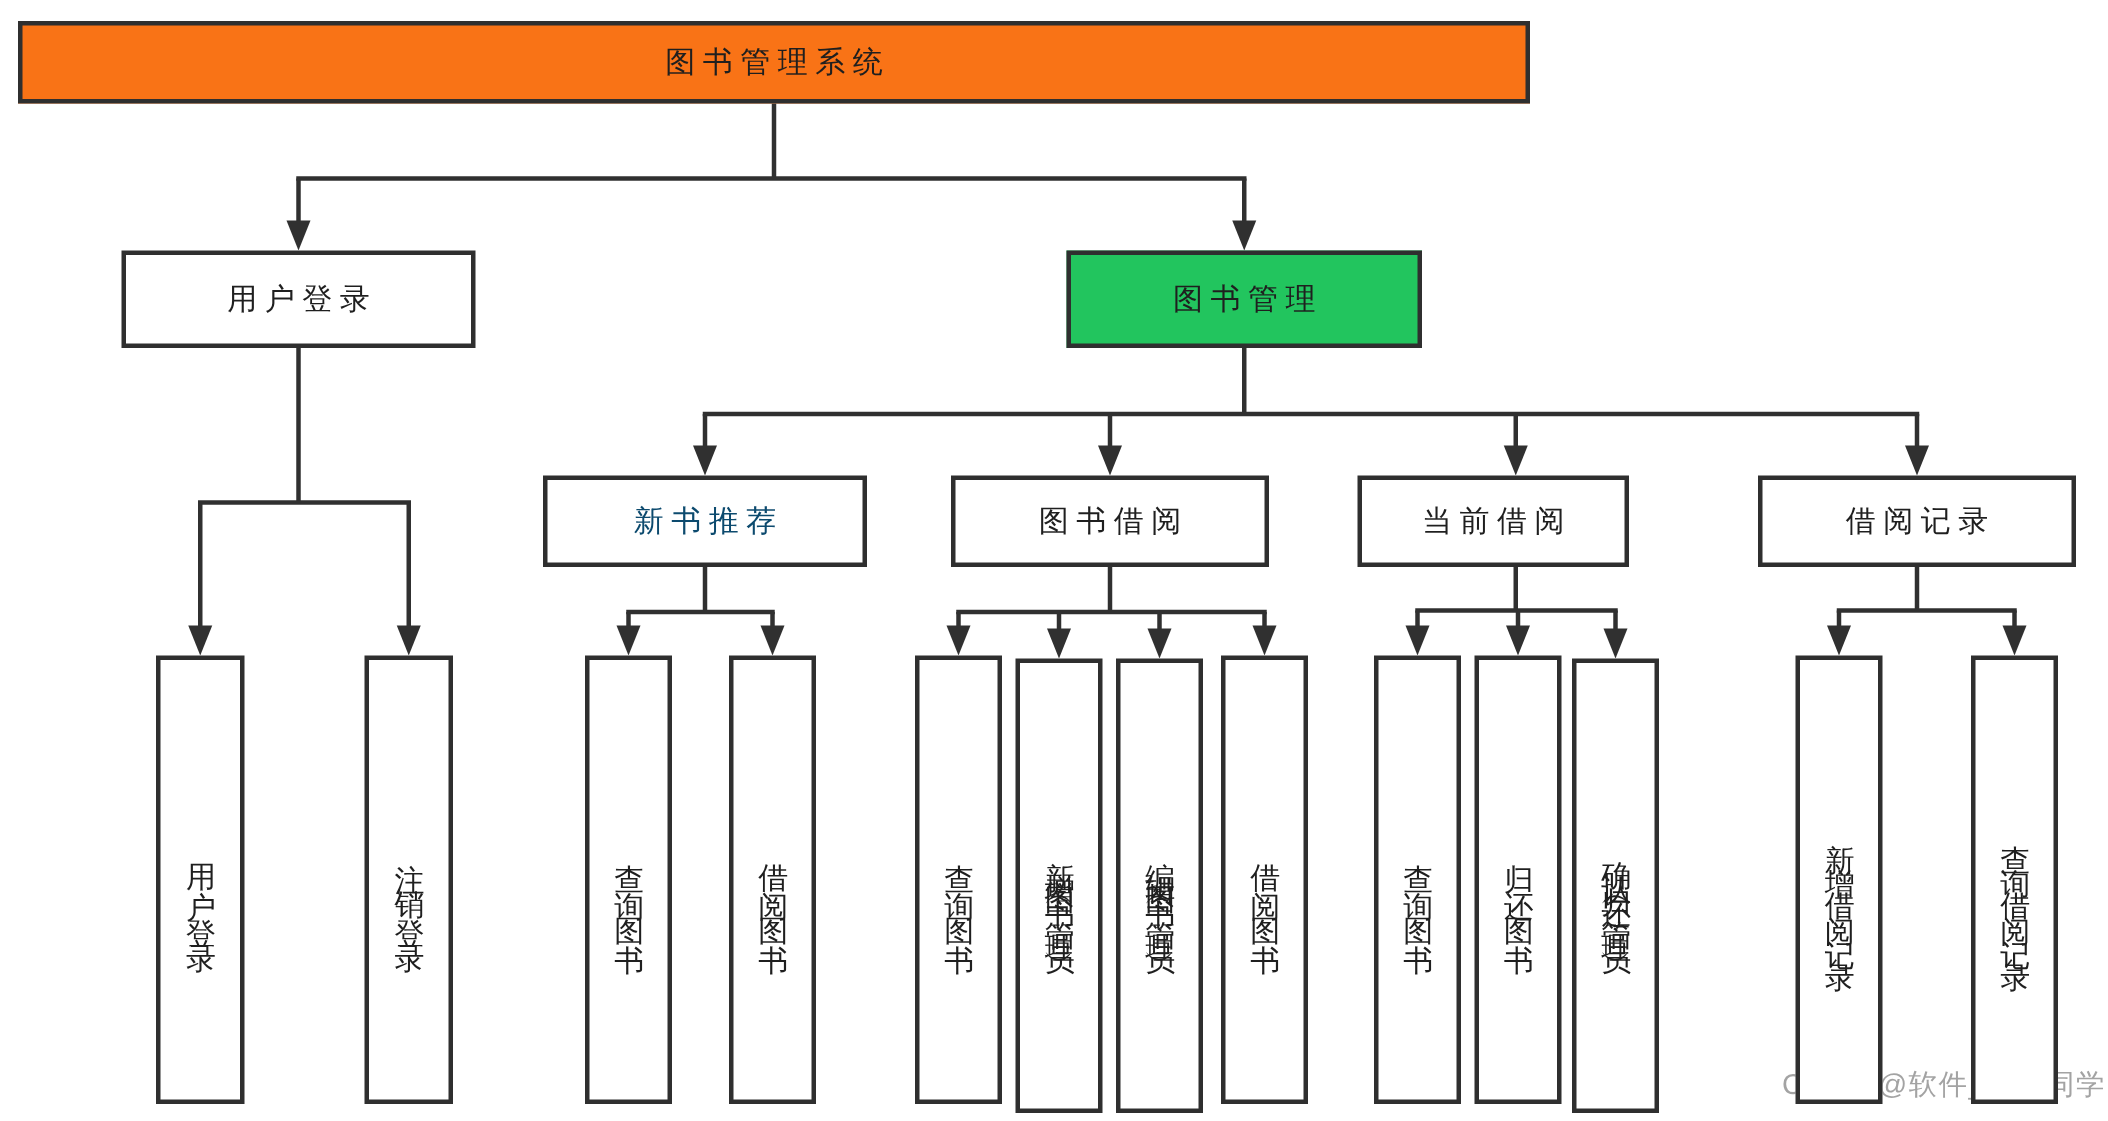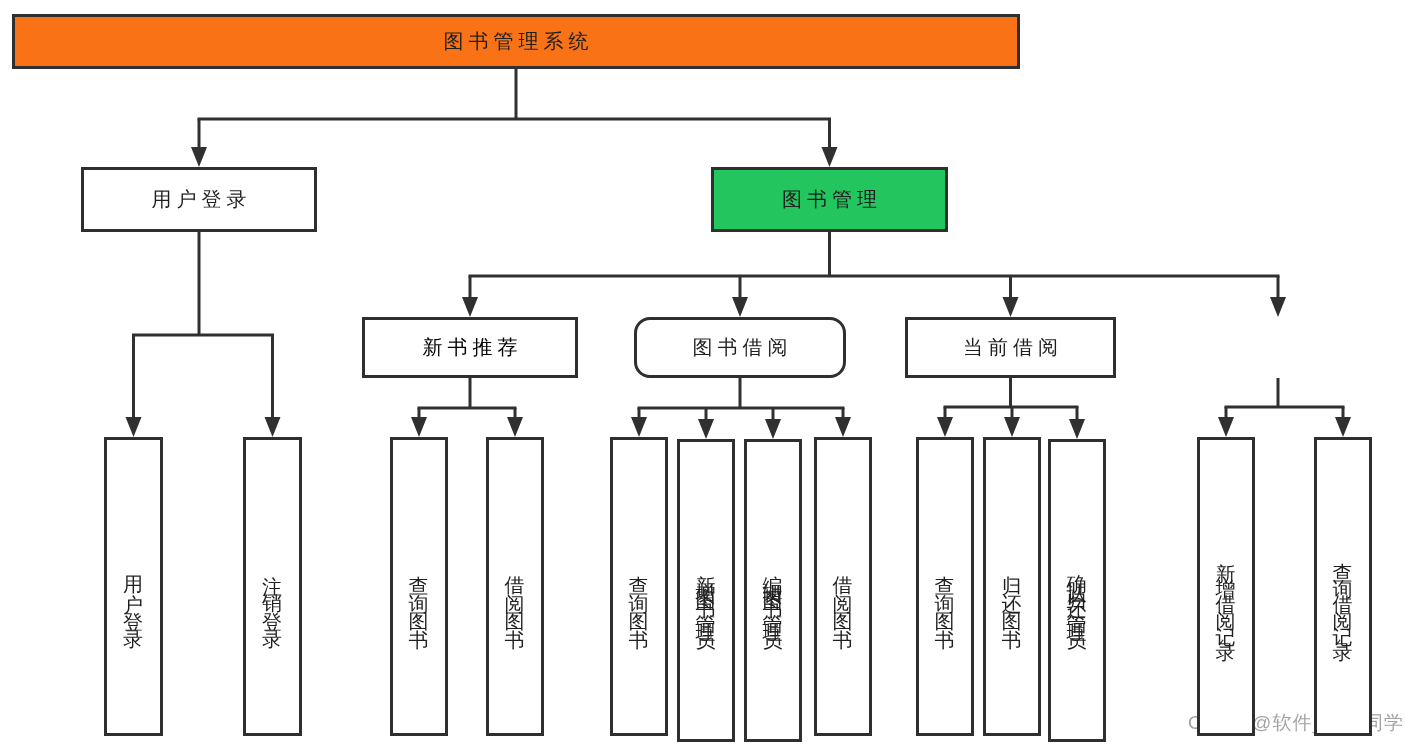--- a/index.html
+++ b/index.html
@@ -106,28 +106,31 @@
   <div class="watermark">CSDN @软件_小贺同学</div>
 <div class="node h" style="left: 12px; top: 14px; width: 1008px; height: 55px; border-color: rgb(47, 47, 47); background: #f97316; color: rgb(31, 31, 31);">
       <span class="label">图书管理系统</span>
     </div>
     <div class="node h" style="left: 81px; top: 167px; width: 236px; height: 65px; border-color: rgb(47, 47, 47); background: rgb(255, 255, 255); color: rgb(31, 31, 31);">
       <span class="label">用户登录</span>
     </div>
     <div class="node h" style="left: 711px; top: 167px; width: 237px; height: 65px; border-color: rgb(47, 47, 47); background: #22c55e; color: rgb(31, 31, 31);">
       <span class="label">图书管理</span>
     </div>
-    <div class="node h" style="left: 362px; top: 317px; width: 216px; height: 61px; border-color: rgb(47, 47, 47); background: rgb(255, 255, 255); color: #000000;">
+    <div class="node h" style="left: 362px; top: 317px; width: 216px; height: 61px; border-color: rgb(47, 47, 47); background: rgb(255, 255, 255); color: #0c4a6e;">
       <span class="label">新书推荐</span>
     </div>
-    <div class="node h" style="left: 634px; top: 317px; width: 212px; height: 61px; border-color: rgb(47, 47, 47); background: rgb(255, 255, 255); color: rgb(31, 31, 31); border-radius: 16px;">
+    <div class="node h" style="left: 634px; top: 317px; width: 212px; height: 61px; border-color: rgb(47, 47, 47); background: rgb(255, 255, 255); color: rgb(31, 31, 31);">
       <span class="label">图书借阅</span>
     </div>
-    <div class="node h" style="left: 905px; top: 317px; width: 211px; height: 61px; border-color: rgb(47, 47, 47); background: rgb(255, 255, 255); color: rgb(31, 31, 31);">
+    <div class="node h" style="left: 905px; top: 317px; width: 181px; height: 61px; border-color: rgb(47, 47, 47); background: rgb(255, 255, 255); color: rgb(31, 31, 31);">
       <span class="label">当前借阅</span>
+    </div>
+    <div class="node h" style="left: 1172px; top: 317px; width: 212px; height: 61px; border-color: rgb(47, 47, 47); background: rgb(255, 255, 255); color: rgb(31, 31, 31);">
+      <span class="label">借阅记录</span>
     </div>
     <div class="node v" style="left: 104px; top: 437px; width: 59px; height: 299px; border-color: rgb(47, 47, 47); background: rgb(255, 255, 255); color: rgb(31, 31, 31);">
       <span class="label" style="letter-spacing: 18px; margin-bottom: -18px;">用户登录</span>
     </div>
     <div class="node v" style="left: 243px; top: 437px; width: 59px; height: 299px; border-color: rgb(47, 47, 47); background: rgb(255, 255, 255); color: rgb(31, 31, 31);">
       <span class="label" style="letter-spacing: 18px; margin-bottom: -18px;">注销登录</span>
     </div>
     <div class="node v" style="left: 390px; top: 437px; width: 58px; height: 299px; border-color: rgb(47, 47, 47); background: rgb(255, 255, 255); color: rgb(31, 31, 31);">
       <span class="label" style="letter-spacing: 18px; margin-bottom: -18px;">查询图书</span>
     </div>

